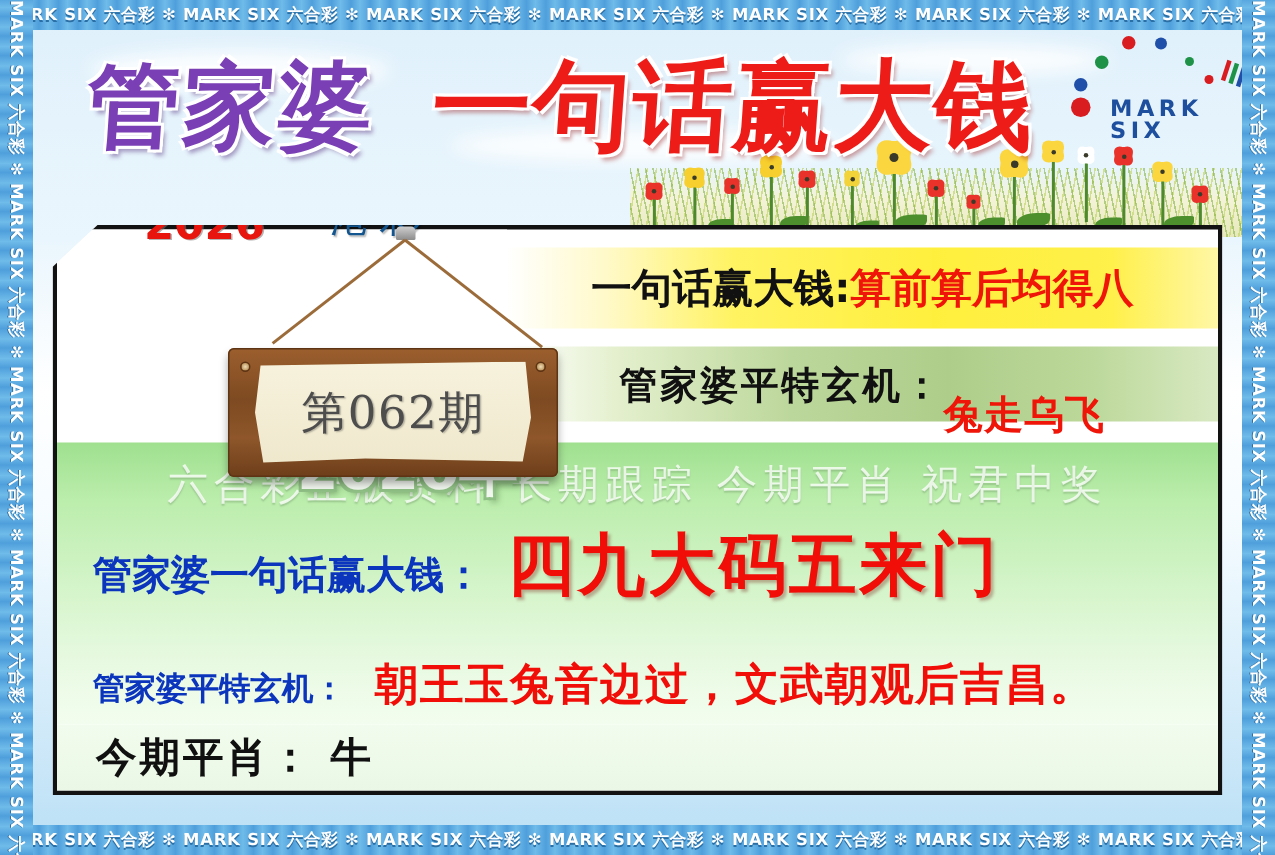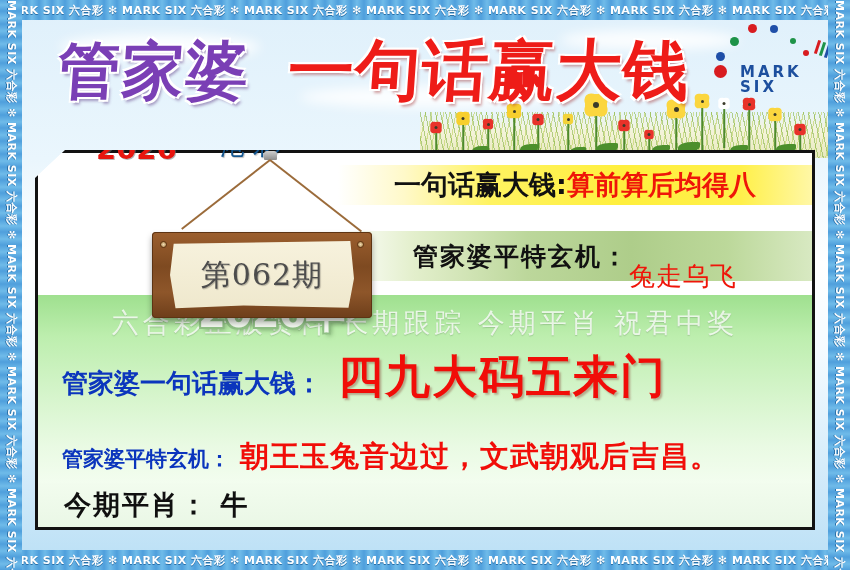--- a/index.html
+++ b/index.html
@@ -158,21 +158,21 @@
     display:flex; align-items:center; justify-content:center;
     font-size:30px; color:#4d4d4d; letter-spacing:1px;
     font-family:"DejaVu Serif","Liberation Serif",serif;
     text-shadow:1px 1px 1px rgba(0,0,0,.25);
   }
   .screw{ position:absolute; width:7px;height:7px;border-radius:50%;
           background:radial-gradient(#f1ddb8,#a57c3c); border:1px solid #5d3414;}
 
   
   #yellow-row{
-    position:absolute; left:300px; top:12px; width:474px; height:40px; z-index:6;
+    position:absolute; left:300px; top:12px; width:474px; height:54px; z-index:6;
     background:linear-gradient(90deg,#ffffff 0%,#fff9c9 14%,#fff361 32%,#ffef3d 60%,#fff04a 85%,#fff7a6 100%);
     display:flex; align-items:center; justify-content:center;
   }
   #yellow-row .lbl{
     font-size:27px; font-weight:bold; color:#111; letter-spacing:0px;
     font-family:"DejaVu Sans","Liberation Sans",sans-serif;
   }
   #yellow-row .val{
     font-size:27px; font-weight:bold; color:#ef1509; letter-spacing:0px;
     font-family:"DejaVu Sans","Liberation Sans",sans-serif;
@@ -182,21 +182,21 @@
   #green-row{
     position:absolute; left:300px; top:78px; width:474px; height:50px; z-index:6;
     background:linear-gradient(90deg,#ffffff 0%,#e3efcc 16%,#bcd79b 40%,#aecd8a 62%,#bcd89a 82%,#d8e9c2 100%);
     display:flex; align-items:center; justify-content:center;
   }
   #green-row .lbl{
     font-size:25px; font-weight:bold; color:#111; letter-spacing:2px;
     font-family:"DejaVu Sans","Liberation Sans",sans-serif;
   }
   #green-row .val{
-    font-size:26px; font-weight:normal; color:#ef1509; letter-spacing:1px;
+    font-size:26px; font-weight:bold; color:#ef1509; letter-spacing:1px;
     font-family:"DejaVu Sans","Liberation Sans",sans-serif;
     margin-top:40px;
   }
 
   
   #greenblock{
     position:absolute; left:0; top:142px; width:774px; height:188px; z-index:4;
     background:linear-gradient(#9fe08f 0%,#bdeeae 22%,#d7f5cd 55%,#e9fae3 80%,#f3fdef 100%);
   }
   #watermark{
@@ -235,21 +235,21 @@
     font-size:25px; color:#3a3a3a; letter-spacing:3px;
     font-family:"DejaVu Serif","Liberation Serif",serif;
   }
 
   #row-xuanji{ left:24px; top:142px; display:flex; align-items:baseline;}
   #row-xuanji .lbl{
     font-size:21px; font-weight:bold; color:#0b35bd;
     font-family:"DejaVu Sans","Liberation Sans",sans-serif;
   }
   #row-xuanji .val{
-    font-size:29px; font-weight:bold; color:#f10d08; margin-left:10px; letter-spacing:1px;
+    font-size:29px; font-weight:bold; color:#f10d08; margin-left:20px; letter-spacing:1px;
     font-family:"DejaVu Sans","Liberation Sans",sans-serif;
   }
 
   
   #bottomstrip{
     position:absolute; left:0; top:330px; width:774px; height:44px; z-index:4;
     background:linear-gradient(#f2fcee,#eaf7e6);
     display:flex; align-items:center;
   }
   #bottomstrip .txt{

